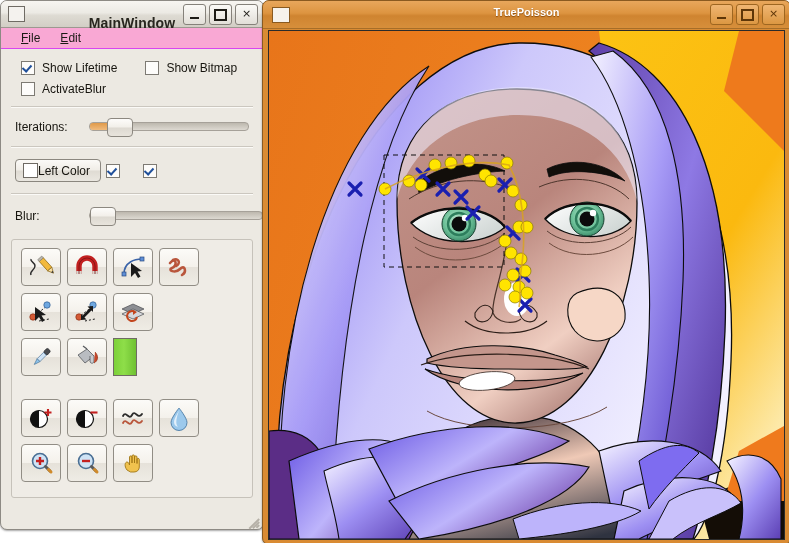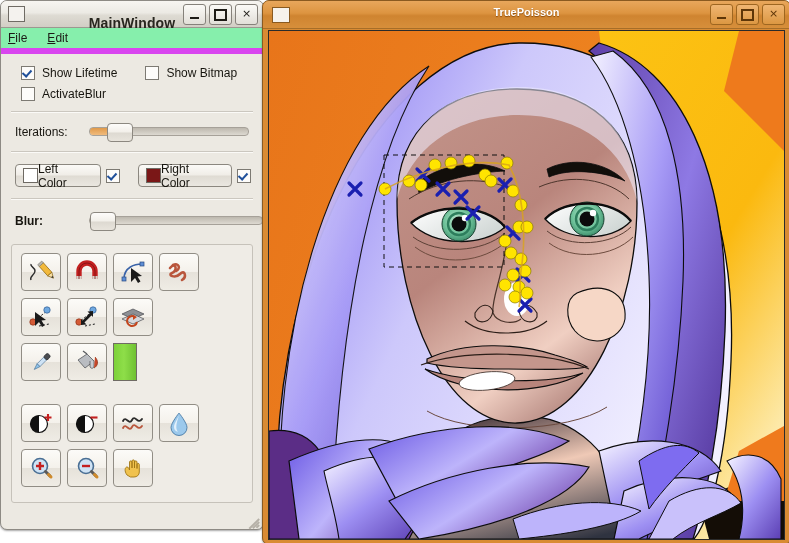--- a/index.html
+++ b/index.html
@@ -23,22 +23,22 @@
   .wbtns{position:absolute;right:5px;top:3px;display:flex;gap:3px;}
   .wbtn{width:21px;height:19px;border:1px solid #85817a;border-radius:3px;
     background:linear-gradient(to bottom,#fbfaf7,#e2dfd8);
     display:flex;align-items:center;justify-content:center;
     font-size:11px;color:#1d1b16;font-family:"DejaVu Sans",sans-serif;line-height:1;}
   .wbtn .g{display:block;transform:translateY(-1px);}
   .wbtn .min{width:9px;height:2px;background:#1d1b16;transform:translateY(3px);}
   .wbtn .max{width:9px;height:8px;border:2px solid #1d1b16;}
 
   
-  .menubar{height:20px;background:#86efac;border-bottom:6px solid #d946ef;
-    display:flex;align-items:center;padding-left:4px;gap:14px;}
+  .menubar{height:20px;background:#f9a8d4;border-bottom:1px solid #d946ef;
+    display:flex;align-items:center;padding-left:17px;gap:14px;}
   .menuitem{font-size:12px;color:#1c1a15;padding:1px 3px;cursor:default;}
   .menuitem .acc{text-decoration:underline;}
 
   
   .sect{padding:8px 12px;}
   .hsep{height:1px;background:#cbc7bf;border-bottom:1px solid #fbfaf7;margin:0 10px;}
 
   .chkrow{display:flex;align-items:center;gap:0;margin:2px 0;}
   .chk{width:12px;height:12px;background:#fdfcfa;border:1px solid #7d7a73;
     display:inline-block;position:relative;flex:0 0 auto;}
@@ -173,31 +173,27 @@
     <div class="hsep"></div>
 
     <div class="sect" style="padding:9px 12px 9px 14px;">
       <div class="colorrow">
         <div class="cbtn">
           <span class="swatch" style="background:#ffffff;"></span>
           <span>Left Color</span>
         </div>
         <span class="chk on cchk"></span>
         <span class="gap"></span>
-        <div class="cbtn">
-          <span class="swatch" style="background:#7a1717;"></span>
-          <span>Right Color</span>
-        </div>
         <span class="chk on cchk"></span>
       </div>
     </div>
 
     <div class="hsep"></div>
 
-    <div class="sect" style="padding:9px 0 8px 14px;font-weight:bold;">
+    <div class="sect" style="padding:9px 0 8px 14px;">
       <div class="sliderrow">
         <div class="sliderlabel">Blur:</div>
         <div class="track">
           <div class="knob" style="left:0px;">
               <span class="grip"></span>
             </div>
         </div>
       </div>
     </div>
 

